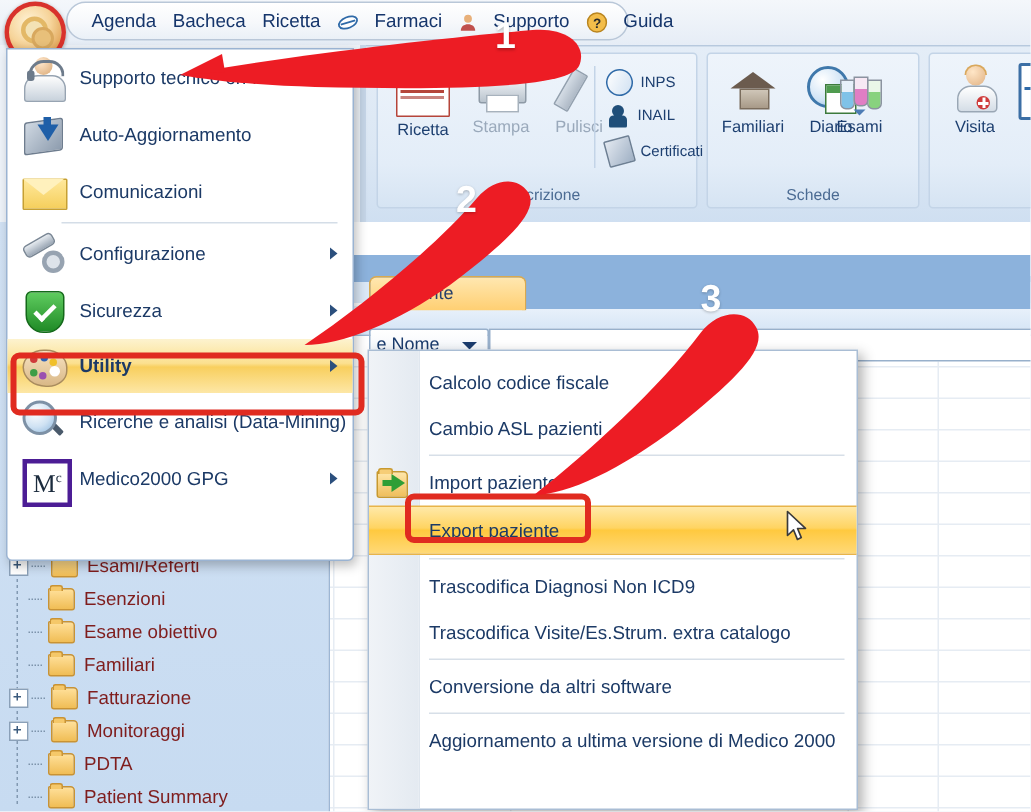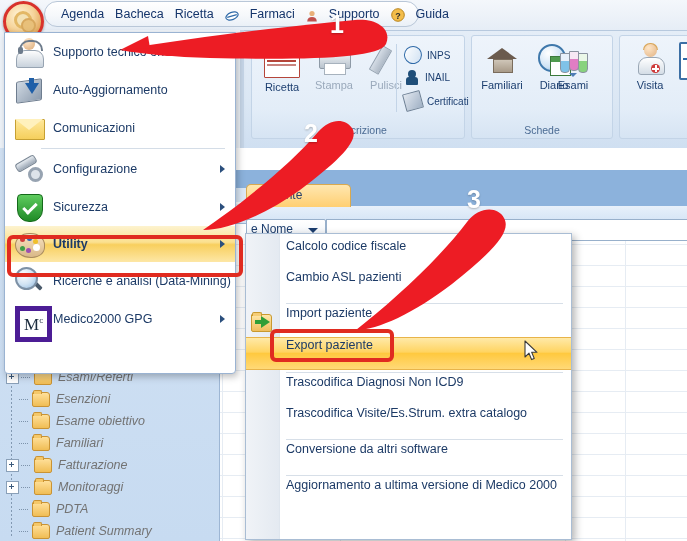--- a/index.html
+++ b/index.html
@@ -116,21 +116,21 @@
 
   .ic-monitor{position:relative;background:#fff;border:2px solid #3c6fa5;border-radius:2px;}
   .ic-monitor .ecg{position:absolute;left:2px;top:14px;width:26px;height:0;
     border-top:2px solid #2f6aa8;}
 
   
   #content-area{left:0;top:148px;width:687px;height:393px;background:#ffffff;}
   #left-pane{left:0;top:148px;width:219px;height:393px;
     background:linear-gradient(180deg,#d2e2f4 0%,#c7dbf1 100%);border-right:1px solid #9db6d4;}
   #tree{left:6px;top:366px;width:210px;}
-  .tnode{display:flex;align-items:center;height:22px;font-size:12.5px;color:#737373;font-style:italic;}
+  .tnode{display:flex;align-items:center;height:22px;font-size:12.5px;color:#7f1d1d;}
   .tnode .plus{width:11px;height:11px;border:1px solid #8aa0b8;background:#fff;margin-right:2px;
     position:relative;flex:0 0 auto;}
   .tnode .plus:before{content:"";position:absolute;left:2px;top:4.5px;width:5px;height:1px;background:#3b5a7d;}
   .tnode .plus:after{content:"";position:absolute;left:4px;top:2.5px;width:1px;height:5px;background:#3b5a7d;}
   .tnode .plus.none{border:none;background:transparent;}
   .tnode .plus.none:before,.tnode .plus.none:after{display:none;}
   .tnode .dots{width:11px;height:11px;margin-right:2px;flex:0 0 auto;position:relative;}
   .tnode .dots:before{content:"";position:absolute;left:0;top:5px;width:9px;border-top:1px dotted #7d93ab;}
   .tnode .folder{width:16px;height:13px;margin-right:6px;flex:0 0 auto;position:relative;
     background:linear-gradient(180deg,#ffe09a,#f0bd55);border:1px solid #c99334;border-radius:1px 3px 2px 2px;}
@@ -210,29 +210,29 @@
   .ic-palette .p{position:absolute;left:2px;top:5px;width:28px;height:23px;border-radius:50% 50% 45% 55%;
     background:linear-gradient(180deg,#f7e3c2,#d9b887);border:1px solid #a88b5e;}
   .ic-palette .hole{position:absolute;left:20px;top:16px;width:7px;height:7px;border-radius:50%;background:#fff;}
   .ic-palette i{position:absolute;width:5px;height:5px;border-radius:50%;}
 
   .ic-search .lens{position:absolute;left:2px;top:2px;width:19px;height:19px;border-radius:50%;
     background:radial-gradient(circle at 35% 30%,#ffffff,#cfe2f3 55%,#8db7dd 100%);border:2px solid #7d91a6;}
   .ic-search .hdl{position:absolute;left:18px;top:18px;width:12px;height:4px;background:#4a5a6b;
     transform:rotate(45deg);border-radius:1px;}
 
-  .ic-gpg{position:absolute;left:2px;top:3px;width:27px;height:26px;background:#fff;border:5px solid #4c1d95;}
+  .ic-gpg{position:absolute;left:2px;top:3px;width:27px;height:26px;background:#fff;border:3px solid #4c1d95;}
   .ic-gpg .m{position:absolute;left:4px;top:4px;font-size:17px;color:#1b2b3d;font-family:"Liberation Serif",serif;}
 
   
   #submenu{left:245px;top:233px;width:325px;height:305px;
     background:#ffffff;border:1px solid #a9bdd4;box-shadow:3px 3px 8px rgba(0,0,0,.3);}
   #submenu .gutter{position:absolute;left:0;top:0;width:33px;height:100%;
     background:linear-gradient(90deg,#f0f3f7,#e4eaf1);border-right:1px solid #dfe6ee;}
-  .sbitem{position:relative;height:31px;display:flex;align-items:flex-start;z-index:2;}
+  .sbitem{position:relative;height:31px;display:flex;align-items:center;z-index:2;}
   .sbitem .lbl{font-size:12.5px;color:#1c3a66;margin-left:40px;}
   .sbsep{position:relative;height:1px;margin:2px 8px 2px 40px;background:#d7dfe8;z-index:2;}
   .sbitem.hl{background:linear-gradient(180deg,#ffe9a8 0%,#ffd462 45%,#ffc93f 50%,#ffd977 100%);
     border-top:1px solid #e8b44a;border-bottom:1px solid #e8b44a;}
   .ic-import{position:absolute;left:5px;top:5px;width:24px;height:21px;}
   .ic-import .f{position:absolute;left:0;top:3px;width:19px;height:16px;
     background:linear-gradient(180deg,#ffe6a8,#efbe5c);border:1px solid #c8992f;border-radius:1px 3px 2px 2px;}
   .ic-import .f:before{content:"";position:absolute;left:0;top:-3px;width:8px;height:3px;
     background:#f6cd76;border:1px solid #c8992f;border-bottom:none;border-radius:2px 2px 0 0;}
   .ic-import .ar{position:absolute;left:10px;top:5px;width:0;height:0;

